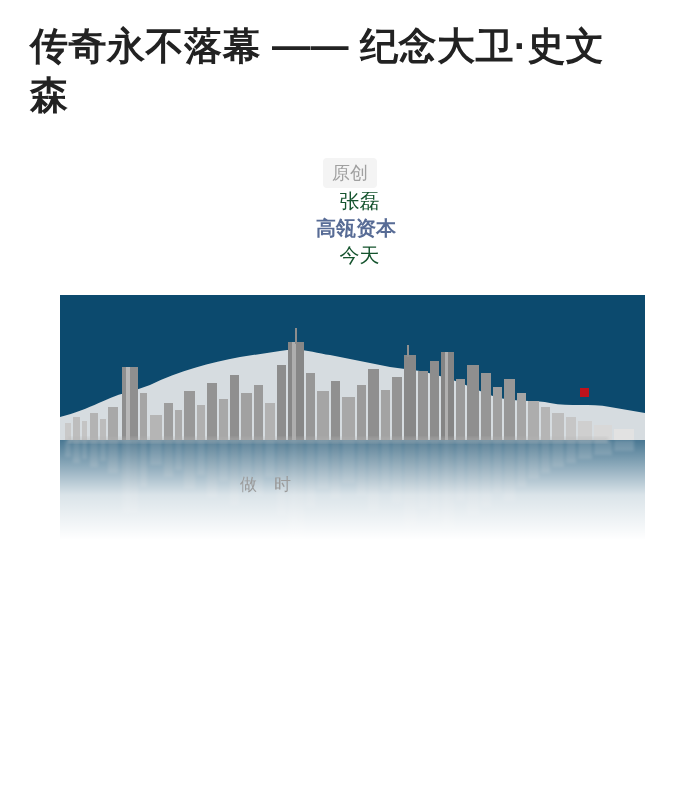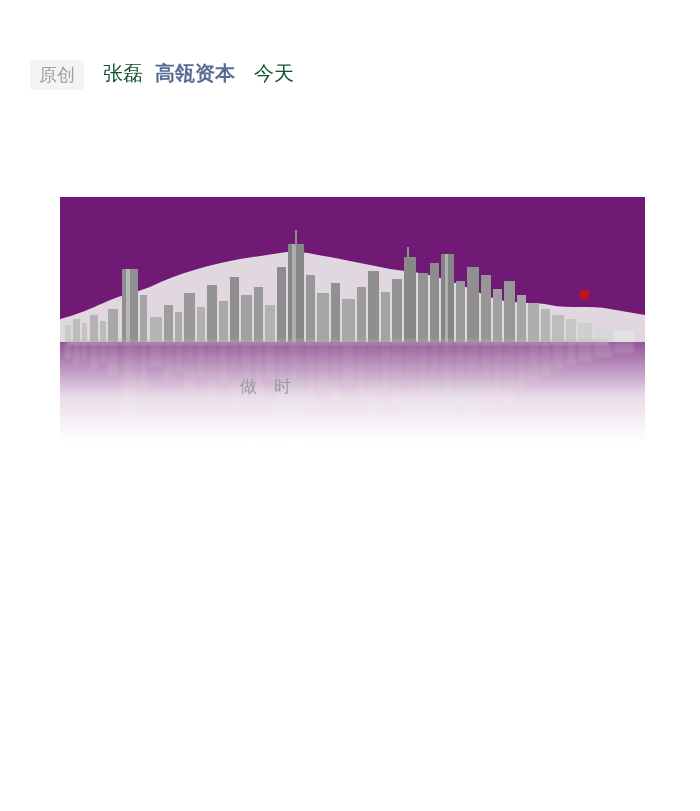--- a/index.html
+++ b/index.html
@@ -20,21 +20,23 @@
     max-width: 595px;
     font-size: 38px;
     line-height: 49px;
     font-weight: bold;
     color: #222222;
     letter-spacing: 0.5px;
   }
   .meta-row {
     margin-top: 38px;
     display: flex;
+    align-items: center;
     height: 30px;
+    flex-direction: column;
   }
   .badge {
     background: #f4f4f4;
     color: #a0a0a0;
     font-size: 18px;
     line-height: 20px;
     padding: 5px 9px;
     border-radius: 4px;
   }
   .meta-item {
@@ -47,21 +49,21 @@
     font-weight: 600;
     margin-left: 19px;
     cursor: pointer;
   }
   .figure {
     position: relative;
     margin-top: 107px;
     margin-left: 30px;
     width: 585px;
     height: 245px;
-    background: #701a75;
+    background: #0c4a6e;
   }
   .figure svg { display: block; }
   .figure-caption {
     position: absolute;
     left: 180px;
     top: 178px;
     font-size: 17px;
     line-height: 24px;
     color: #9b9b9b;
   }
@@ -81,20 +83,21 @@
     color: #4f4f4f;
     text-align: justify;
     text-justify: inter-ideograph;
   }
 </style>
 </head>
 <body>
 
 <div class="article">
 
+  <h1 class="title">传奇永不落幕 —— 纪念大卫·史文森</h1>
 
   <div class="meta-row">
     <span class="badge">原创</span>
     <span class="meta-item">张磊</span>
     <span class="meta-account" style="color: rgb(87, 107, 149); margin-left: 12px;">高瓴资本</span>
     <span class="meta-item">今天</span>
   </div>
 
   <div class="figure">
     <svg width="585" height="245" viewBox="0 0 585 245" xmlns="http://www.w3.org/2000/svg">

